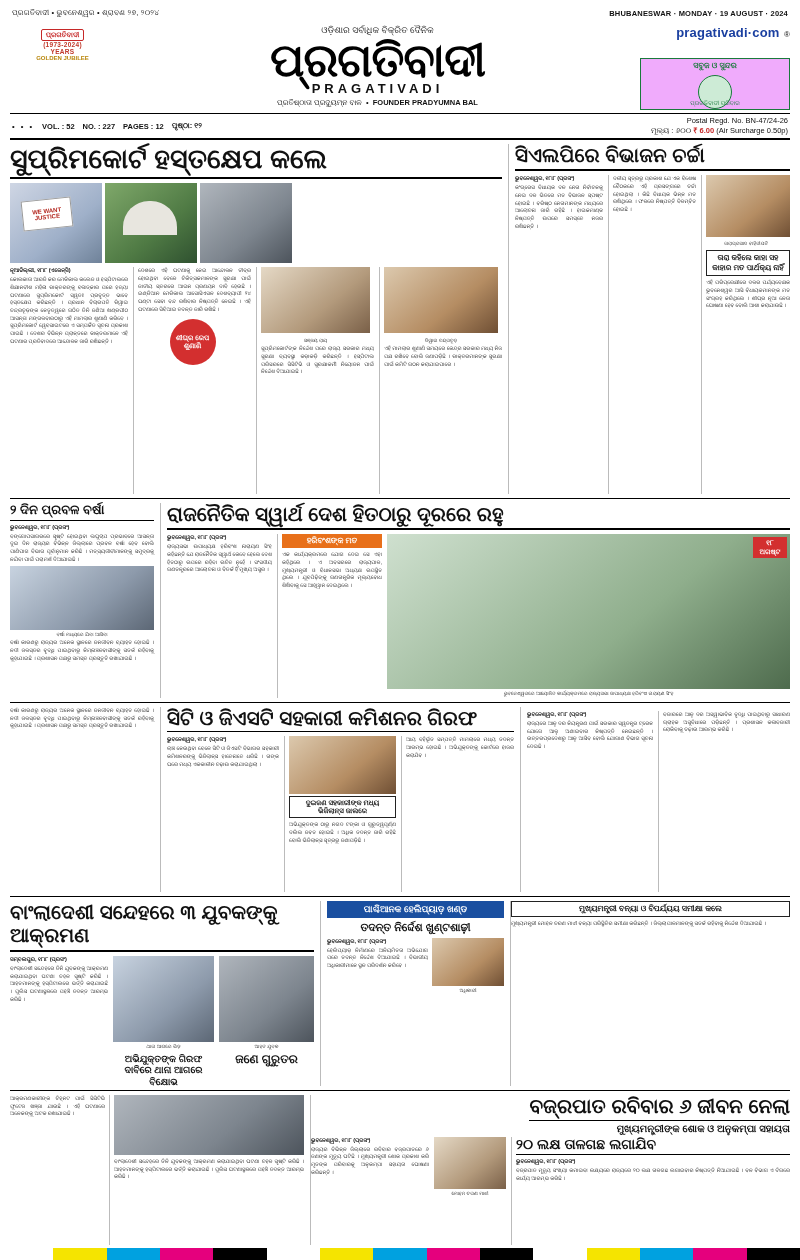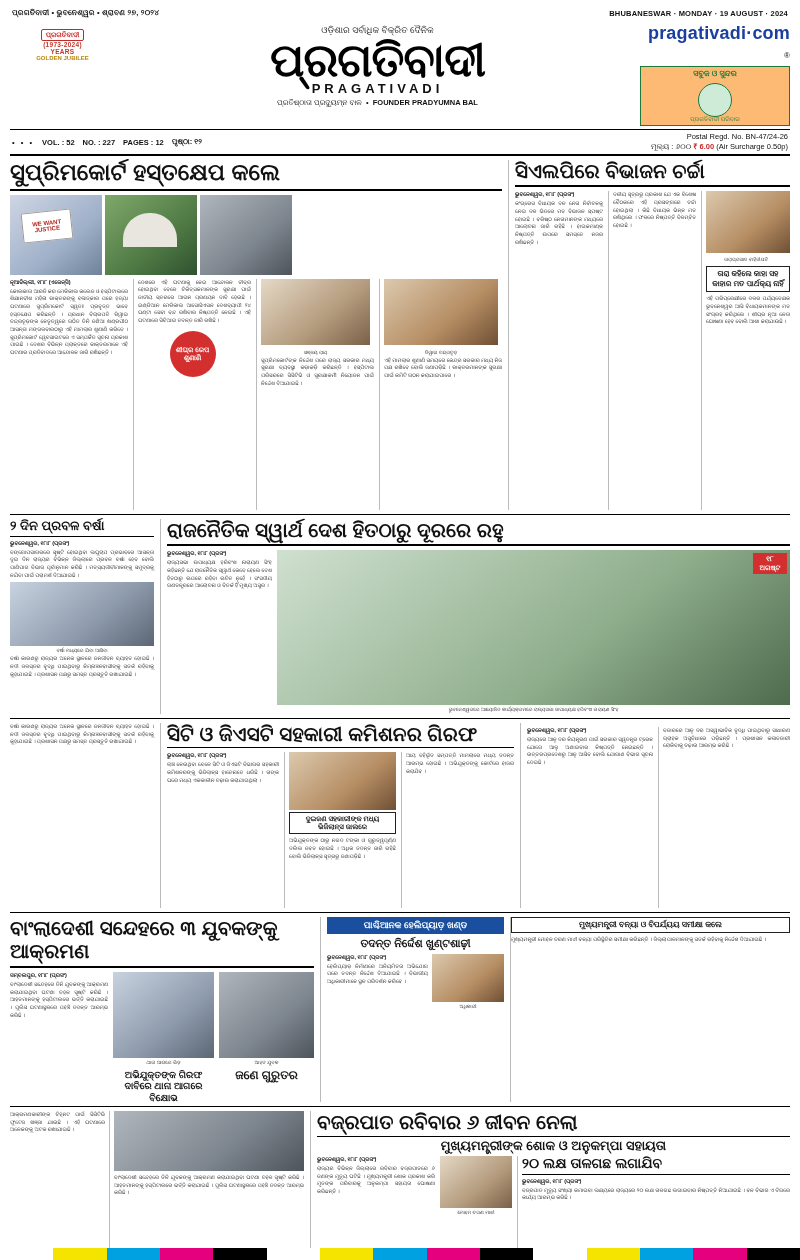--- a/index.html
+++ b/index.html
@@ -11,21 +11,21 @@
     color:#111;
     overflow:hidden;
   }
   .page { width:800px; height:1260px; position:relative; padding:6px 10px 0 10px; }
 
   
   .topstrip {
     display:flex; justify-content:space-between; align-items:center;
     font-size:7.5px; letter-spacing:.2px; color:#111; padding:2px 2px 3px 2px;
   }
-  .topstrip .left { font-weight:bold; }
+  .topstrip .left { font-weight:normal; }
   .topstrip .right { font-weight:bold; }
 
   
   .masthead { display:flex; align-items:flex-start; justify-content:space-between; padding:2px 0 0 0; }
   .logo50 { width:105px; text-align:center; position:relative; }
   .logo50 .ribbon {
     font-size:7px; color:#c62828; font-weight:bold; border:1px solid #c62828;
     display:inline-block; padding:1px 4px; border-radius:2px; margin-bottom:-2px;
   }
   .logo50 .fifty {
@@ -37,23 +37,23 @@
   .mastcenter { flex:1; text-align:center; padding-top:2px; }
   .mastcenter .tagline-or { font-size:9px; color:#111; margin-bottom:1px; }
   .mastcenter .title {
     font-size:46px; font-weight:bold; line-height:1.0; letter-spacing:-1px; color:#000;
   }
   .mastcenter .title-en { font-size:13px; letter-spacing:4px; font-weight:bold; margin-top:-2px; }
   .mastcenter .subrow { font-size:7.5px; margin-top:2px; }
   .mastcenter .subrow .founder { font-weight:bold; }
 
   .mastright { width:150px; text-align:right; }
-  .mastright .site { font-size:18px; font-weight:bold; color:#1a3fa0; letter-spacing:.2px; }
+  .mastright .site { font-size:13px; font-weight:bold; color:#1a3fa0; letter-spacing:.2px; }
   .mastright .greenbox {
-    margin-top:4px; border:1px solid #1a7a3c; background:#fdba74; height:60px; width:150px;
+    margin-top:17px; border:1px solid #1a7a3c; background:#f0abfc; height:52px; width:150px;
     position:relative; overflow:hidden;
   }
   .mastright .greenbox .gtitle { font-size:8px; color:#1a7a3c; font-weight:bold; text-align:center; padding-top:2px;}
   .mastright .greenbox .gsub { font-size:6px; color:#1a7a3c; text-align:center; position:absolute; bottom:2px; width:100%;}
   .mastright .greenbox .circle {
     position:absolute; left:50%; top:16px; transform:translateX(-50%);
     width:34px;height:34px;border-radius:50%; background:#cdebd6; border:1px solid #1a7a3c;
   }
 
   
@@ -106,21 +106,21 @@
   .orange-tag { background:#e8701a; color:#fff; font-weight:bold; font-size:8px; text-align:center; padding:2px; }
 
   
   .row { display:flex; }
   .col { display:flex; flex-direction:column; }
 
   
   .colorbar { position:absolute; left:0; bottom:0; width:800px; height:12px; display:flex; }
   .colorbar div { flex:1; }
 
-  .hdr-xl { font-size:23px; }
+  .hdr-xl { font-size:27px; }
   .hdr-l  { font-size:20px; }
   .hdr-m  { font-size:20px; }
   .hdr-s  { font-size:13px; }
 </style>
 </head>
 <body>
 
 <div class="page">
 
   <div class="topstrip">
@@ -257,20 +257,24 @@
       <div class="body-text">ବର୍ଷା କାରଣରୁ ରାଜ୍ୟର ଅନେକ ସ୍ଥାନରେ ଜନଜୀବନ ବ୍ୟାହତ ହୋଇଛି । ନଦୀ ଜଳସ୍ତର ବୃଦ୍ଧି ପାଇଥିବାରୁ ନିମ୍ନାଞ୍ଚଳବାସୀଙ୍କୁ ସତର୍କ ରହିବାକୁ କୁହାଯାଇଛି । ପ୍ରଶାସନ ପକ୍ଷରୁ ସମସ୍ତ ପ୍ରସ୍ତୁତି ରଖାଯାଇଛି ।</div>
     </div>
 
     <div class="col sep-v" style="flex:1; padding-left:6px;">
       <div class="hl hdr-l or" style="border-bottom:2px solid #000;padding-bottom:3px;">ରାଜନୈତିକ ସ୍ୱାର୍ଥ ଦେଶ ହିତଠାରୁ ଦୂରରେ ରହୁ</div>
       <div class="row" style="margin-top:4px;gap:5px;flex:1;">
         <div style="width:105px;" class="col">
           <div class="dateline">ଭୁବନେଶ୍ୱର, ୧୮ା୮ (ପ୍ରସଂ)</div>
           <div class="body-text">ରାଜ୍ୟସଭା ଉପାଧ୍ୟକ୍ଷ ହରିବଂଶ ନାରାୟଣ ସିଂହ କହିଛନ୍ତି ଯେ ରାଜନୈତିକ ସ୍ୱାର୍ଥ କେବେ ହେଲେ ଦେଶ ହିତଠାରୁ ଉପରେ ରହିବା ଉଚିତ ନୁହେଁ । ସଂସଦୀୟ ଗଣତନ୍ତ୍ରରେ ଆଲୋଚନା ଓ ବିତର୍କ ହିଁ ମୁଖ୍ୟ ଅସ୍ତ୍ର ।</div>
         </div>
+        <div style="width:105px;" class="col sep-v">
+          <div class="orange-tag or" style="margin:0 0 3px 4px;">ହରିବଂଶଙ୍କ ମତ</div>
+          <div class="body-text" style="padding-left:4px;">ଏକ କାର୍ଯ୍ୟକ୍ରମରେ ଯୋଗ ଦେଇ ସେ ଏହା କହିଥିଲେ । ଏ ଅବସରରେ ରାଜ୍ୟପାଳ, ମୁଖ୍ୟମନ୍ତ୍ରୀ ଓ ବିଧାନସଭା ଅଧ୍ୟକ୍ଷ ଉପସ୍ଥିତ ଥିଲେ । ଯୁବପିଢ଼ିଙ୍କୁ ଗଣତାନ୍ତ୍ରିକ ମୂଲ୍ୟବୋଧ ଶିଖିବାକୁ ସେ ଆହ୍ୱାନ ଦେଇଥିଲେ ।</div>
+        </div>
         <div style="flex:1;" class="col">
           <div class="photo p8" style="height:155px;">
             <div class="badge-red" style="position:absolute;right:3px;top:3px;width:34px;">୧୮ ଅଗଷ୍ଟ</div>
           </div>
           <div class="cap">ଭୁବନେଶ୍ୱରରେ ଆୟୋଜିତ କାର୍ଯ୍ୟକ୍ରମରେ ରାଜ୍ୟସଭା ଉପାଧ୍ୟକ୍ଷ ହରିବଂଶ ନାରାୟଣ ସିଂହ</div>
         </div>
       </div>
     </div>
   </div>
 
@@ -363,23 +367,23 @@
         <div style="width:95px;" class="col">
           <div class="body-text">ଆକ୍ରମଣକାରୀଙ୍କ ଚିହ୍ନଟ ପାଇଁ ସିସିଟିଭି ଫୁଟେଜ ଖଞ୍ଜା ଯାଉଛି । ଏହି ଘଟଣାରେ ଅନେକଙ୍କୁ ଅଟକ ରଖାଯାଇଛି ।</div>
         </div>
         <div style="flex:1;" class="col sep-v">
           <div class="photo p5" style="height:60px;margin-left:4px;"></div>
           <div class="body-text" style="padding-left:4px;margin-top:3px;">ବାଂଲାଦେଶୀ ସନ୍ଦେହରେ ତିନି ଯୁବକଙ୍କୁ ଆକ୍ରମଣ କରାଯାଇଥିବା ଘଟଣା ଚହଳ ସୃଷ୍ଟି କରିଛି । ଆହତମାନଙ୍କୁ ହସ୍ପିଟାଲରେ ଭର୍ତ୍ତି କରାଯାଇଛି । ପୁଲିସ ଘଟଣାସ୍ଥଳରେ ପହଞ୍ଚି ତଦନ୍ତ ଆରମ୍ଭ କରିଛି ।</div>
         </div>
       </div>
     </div>
 
-    <div class="col sep-v" style="flex:1; padding-left:6px;">
+    <div class="col sep-v" style="flex:1; align-items:flex-end;">
       <div class="hl hdr-l or" style="border-bottom:1px solid #000;padding-bottom:3px;">ବଜ୍ରପାତ ରବିବାର ୬ ଜୀବନ ନେଲା</div>
-      <div class="hl or" style="font-size:13px;text-align:center;margin:2px 0;">ମୁଖ୍ୟମନ୍ତ୍ରୀଙ୍କ ଶୋକ ଓ ଅନୁକମ୍ପା ସହାୟତା</div>
+      <div class="hl or" style="font-size:10px;text-align:center;margin:2px 0;">ମୁଖ୍ୟମନ୍ତ୍ରୀଙ୍କ ଶୋକ ଓ ଅନୁକମ୍ପା ସହାୟତା</div>
       <div class="row" style="gap:5px;flex:1;">
         <div style="width:118px;" class="col">
           <div class="dateline">ଭୁବନେଶ୍ୱର, ୧୮ା୮ (ପ୍ରସଂ)</div>
           <div class="body-text">ରାଜ୍ୟର ବିଭିନ୍ନ ଜିଲ୍ଲାରେ ରବିବାର ବଜ୍ରପାତରେ ୬ ଜଣଙ୍କ ମୃତ୍ୟୁ ଘଟିଛି । ମୁଖ୍ୟମନ୍ତ୍ରୀ ଶୋକ ପ୍ରକାଶ କରି ମୃତଙ୍କ ପରିବାରକୁ ଅନୁକମ୍ପା ସହାୟତା ଘୋଷଣା କରିଛନ୍ତି ।</div>
         </div>
         <div style="width:72px;" class="col">
           <div class="photo p4" style="height:52px;"></div>
           <div class="cap">ମୋହନ ଚରଣ ମାଝୀ</div>
         </div>
         <div style="flex:1;" class="col sep-v">

